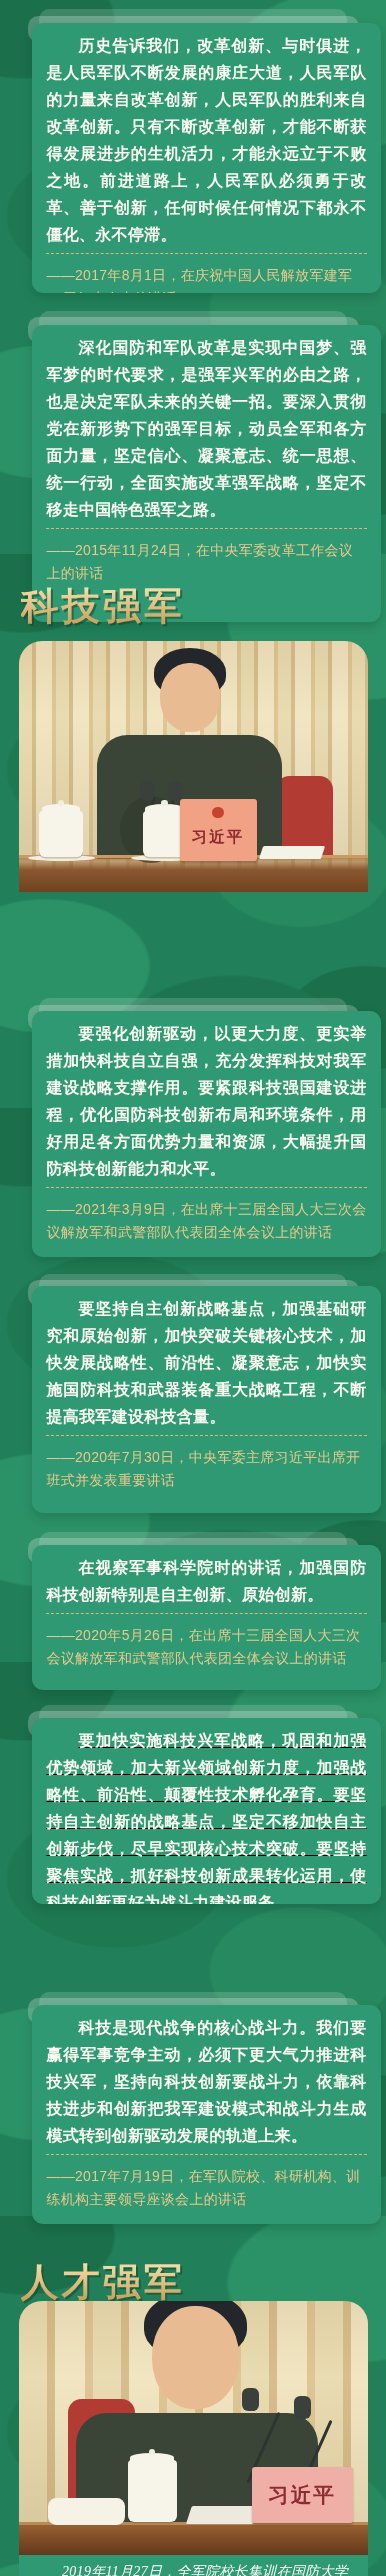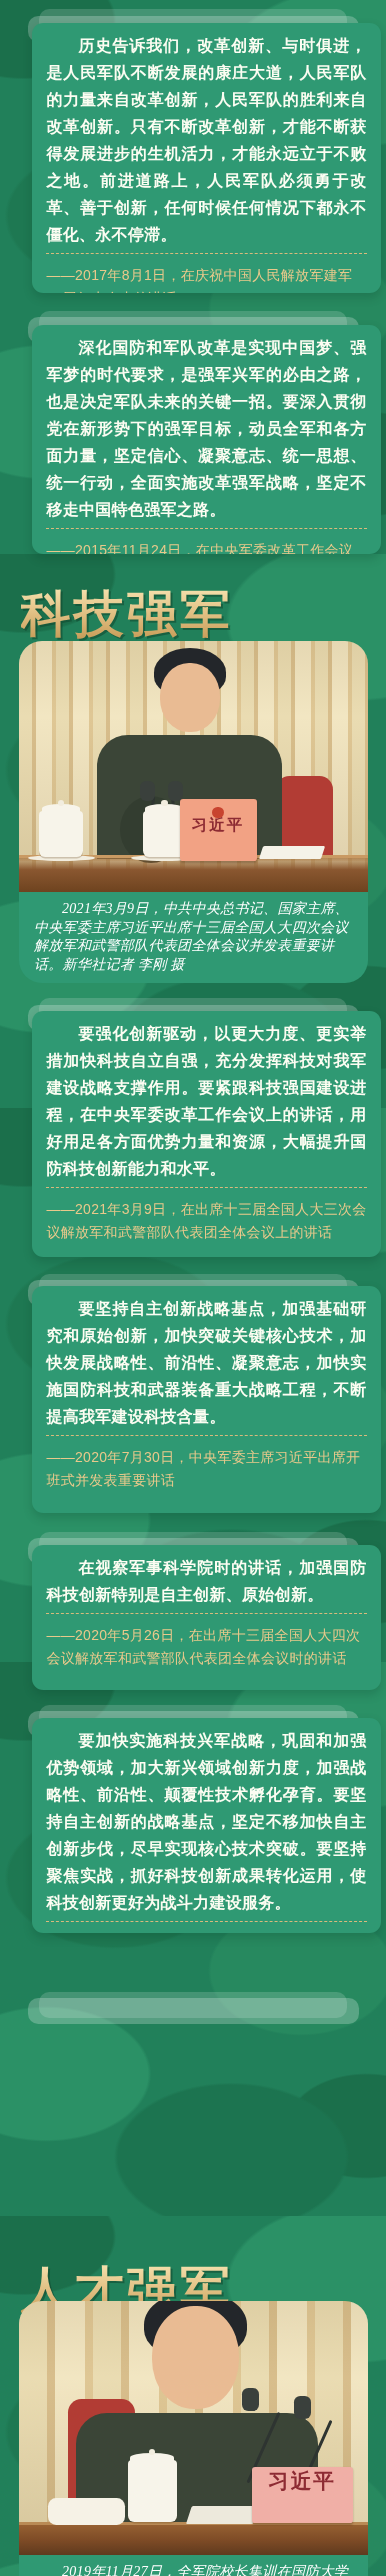--- a/index.html
+++ b/index.html
@@ -33,21 +33,21 @@
     margin:0;color:#FCFDF2;font-size:16px;line-height:27px;font-weight:600;
     text-align:justify;text-indent:2em;letter-spacing:0.3px;
   }
   .divider{border:0;border-top:1.5px dashed #D9BA7C;margin:5.2px 0 9.3px 0;}
   .attr{
     margin:0;color:#E9C98B;font-size:14px;line-height:23px;font-weight:500;
     text-align:left;letter-spacing:0.3px;
   }
   
   .sec-header{
-    position:absolute;left:20.6px;font-size:50px;font-weight:800;letter-spacing:3.1px;
+    position:absolute;left:20.6px;font-size:38px;font-weight:800;letter-spacing:3.1px;
     background:linear-gradient(180deg,#F6E3B0 8%,#E3C387 45%,#C2954F 95%);
     -webkit-background-clip:text;background-clip:text;color:transparent;
     text-shadow:none;
     filter:drop-shadow(2.1px 2.6px 0.5px rgba(16,70,46,.55));
     font-family:"Liberation Sans","DejaVu Sans",sans-serif;
   }
   
   .photo{
     position:absolute;left:18.5px;width:349px;overflow:hidden;
     border-radius:23px 23px 0 0;
@@ -61,21 +61,21 @@
   .suit{position:absolute;background:#3B4537;border-radius:31px 31px 0 0;}
   .suit2{position:absolute;background:#333D30;border-radius:50%;}
   .head{position:absolute;background:#E9BB93;border-radius:48%;}
   .hair{position:absolute;background:#23262A;border-radius:50% 50% 42% 42%;}
   .mic-stem{position:absolute;width:2.6px;background:#2E3431;border-radius:1.5px;}
   .mic-head{position:absolute;background:#3A403C;border:1px solid #23272３;border-radius:6.2px;}
   .cup{position:absolute;background:#F7F4EA;border-radius:4.1px 4.1px 6.2px 6.2px;box-shadow:0 1.5px 0 rgba(90,60,20,.25);}
   .cup .lid{position:absolute;left:6%;right:6%;top:-7.2px;height:9.3px;background:#F7F4EA;border-radius:50% 50% 10% 10%;}
   .cup .knob{position:absolute;left:50%;top:-11.3px;width:6.2px;height:6.2px;margin-left:-3.1px;background:#F2EDDF;border-radius:50%;}
   .saucer{position:absolute;background:#F2EDDF;border-radius:50%;height:6.2px;}
-  .placard{position:absolute;display:flex;align-items:flex-start;justify-content:center;border-radius:3.1px;box-shadow:0 1.5px 2.1px rgba(60,30,10,.3);margin-top:12px;}
+  .placard{position:absolute;display:flex;align-items:center;justify-content:center;border-radius:3.1px;box-shadow:0 1.5px 2.1px rgba(60,30,10,.3);margin-top:12px;}
   .placard .ptext{font-weight:700;color:#8D2B33;letter-spacing:2.1px;font-family:"Liberation Serif","DejaVu Serif",serif;}
   .emblem{position:absolute;border-radius:50%;background:#C8432F;}
   .papers{position:absolute;background:#F5F2E8;transform:skewX(-18deg);border-radius:1.5px;}
   .towel{position:absolute;background:#F6F2E6;border-radius:8.2px;}
   
   .caption{
     position:absolute;left:18.5px;width:349px;background:#2F9973;box-sizing:border-box;
     border-radius:0 0 23px 23px;padding:8.2px 15.5px 0 15.5px;overflow:hidden;
   }
   .caption p{
@@ -91,21 +91,21 @@
   <div class="stack stack-far" style="top:9.3px;left:39px;width:308px;"></div>
   <div class="stack stack-near" style="top:15.5px;left:28px;width:331px;"></div>
   <div class="card" style="top:23px;height:270px;">
     <p class="quote">历史告诉我们，改革创新、与时俱进，是人民军队不断发展的康庄大道，人民军队的力量来自改革创新，人民军队的胜利来自改革创新。只有不断改革创新，才能不断获得发展进步的生机活力，才能永远立于不败之地。前进道路上，人民军队必须勇于改革、善于创新，任何时候任何情况下都永不僵化、永不停滞。</p>
     <hr class="divider">
     <p class="attr">——2017年8月1日，在庆祝中国人民解放军建军90周年大会上的讲话</p>
   </div>
 
   <div class="stack stack-far" style="top:311px;left:39px;width:308px;"></div>
   <div class="stack stack-near" style="top:317px;left:28px;width:331px;"></div>
-  <div class="card" style="top:325px;height:229px;">
+  <div class="card" style="top:325px;height:297px;">
     <p class="quote">深化国防和军队改革是实现中国梦、强军梦的时代要求，是强军兴军的必由之路，也是决定军队未来的关键一招。要深入贯彻党在新形势下的强军目标，动员全军和各方面力量，坚定信心、凝聚意志、统一思想、统一行动，全面实施改革强军战略，坚定不移走中国特色强军之路。</p>
     <hr class="divider">
     <p class="attr">——2015年11月24日，在中央军委改革工作会议上的讲话</p>
   </div>
 
   <div class="sec-header" style="top:581px;">科技强军</div>
 
   <div class="photo" style="top:641px;height:251px;">
     <div class="shade"></div>
     <div class="chair" style="left:257px;top:135px;width:57px;height:82px;"></div>
@@ -129,58 +129,60 @@
         <div class="lid"></div>
         <div class="knob"></div>
       </div>
     <div class="papers" style="left:242px;bottom:33px;width:62px;height:13.4px;"></div>
     <div class="placard" style="left:161px;bottom:31px;width:77px;height:62px;background:#F2A284;">
       <div class="emblem" style="top:8.2px;width:11.3px;height:11.3px;"></div>
       <span class="ptext" style="font-size:15.5px;margin-top:15.5px;">习近平</span>
     </div>
   </div>
 
-  <div class="caption" style="top:892px;height:91px;">
-    <p>2021年3月9日，中共中央总书记、国家主席、中央军委主席习近平出席十三届全国人大四次会议解放军和武警部队代表团全体会议并发表重要讲话。新华社记者 李刚 摄</p>
-  </div>
 
   <div class="stack stack-far" style="top:998px;left:39px;width:308px;"></div>
   <div class="stack stack-near" style="top:1005px;left:28px;width:331px;"></div>
   <div class="card" style="top:1011px;height:246px;">
-    <p class="quote">要强化创新驱动，以更大力度、更实举措加快科技自立自强，充分发挥科技对我军建设战略支撑作用。要紧跟科技强国建设进程，在中央军委改革工作会议上的讲话，用好用足各方面优势力量和资源，大幅提升国防科技创新能力和水平。</p>
+    <p class="quote">要强化创新驱动，以更大力度、更实举措加快科技自立自强，充分发挥科技对我军建设战略支撑作用。要紧跟科技强国建设进程，优化国防科技创新布局和环境条件，用好用足各方面优势力量和资源，大幅提升国防科技创新能力和水平。</p>
     <hr class="divider">
     <p class="attr">——2021年3月9日，在出席十三届全国人大三次会议解放军和武警部队代表团全体会议上的讲话</p>
   </div>
 
   <div class="stack stack-far" style="top:1274px;left:39px;width:308px;"></div>
   <div class="stack stack-near" style="top:1280px;left:28px;width:331px;"></div>
   <div class="card" style="top:1286px;height:227px;">
     <p class="quote">要坚持自主创新战略基点，加强基础研究和原始创新，加快突破关键核心技术，加快发展战略性、前沿性、凝聚意志，加快实施国防科技和武器装备重大战略工程，不断提高我军建设科技含量。</p>
     <hr class="divider">
     <p class="attr">——2020年7月30日，中央军委主席习近平出席开班式并发表重要讲话</p>
   </div>
 
   <div class="stack stack-far" style="top:1532px;left:39px;width:308px;"></div>
   <div class="stack stack-near" style="top:1538px;left:28px;width:331px;"></div>
   <div class="card" style="top:1545px;height:145px;">
     <p class="quote">在视察军事科学院时的讲话，加强国防科技创新特别是自主创新、原始创新。</p>
     <hr class="divider">
-    <p class="attr">——2020年5月26日，在出席十三届全国人大四次会议解放军和武警部队代表团全体会议时的讲话</p>
+    <p class="attr">——2020年5月26日，在出席十三届全国人大三次会议解放军和武警部队代表团全体会议上的讲话</p>
   </div>
 
   <div class="stack stack-far" style="top:1705px;left:39px;width:308px;"></div>
   <div class="stack stack-near" style="top:1711px;left:28px;width:331px;"></div>
-  <div class="card" style="top:1718px;height:215px;">
+  <div class="card" style="top:1718px;height:186px;text-decoration:underline;">
     <p class="quote">要加快实施科技兴军战略，巩固和加强优势领域，加大新兴领域创新力度，加强战略性、前沿性、颠覆性技术孵化孕育。要坚持自主创新的战略基点，坚定不移加快自主创新步伐，尽早实现核心技术突破。要坚持聚焦实战，抓好科技创新成果转化运用，使科技创新更好为战斗力建设服务。</p>
     <hr class="divider">
     <p class="attr">——2018年5月16日，加强基础研究和原始创新</p>
   </div>
 
   <div class="stack stack-far" style="top:1992px;left:39px;width:308px;"></div>
   <div class="stack stack-near" style="top:1998px;left:28px;width:331px;"></div>
+  <div class="card" style="top:2005px;height:219px;">
+    <p class="quote">科技是现代战争的核心战斗力。我们要赢得军事竞争主动，必须下更大气力推进科技兴军，坚持向科技创新要战斗力，依靠科技进步和创新把我军建设模式和战斗力生成模式转到创新驱动发展的轨道上来。</p>
+    <hr class="divider">
+    <p class="attr">——2017年7月19日，在军队院校、科研机构、训练机构主要领导座谈会上的讲话</p>
+  </div>
 
   <div class="sec-header" style="top:2257px;">人才强军</div>
 
   <div class="photo" style="top:2301px;height:254px;background:repeating-linear-gradient(90deg,#EADCB2 0 28px,#D8BE8C 28px 36px,#F2E6C2 36px 66px,#DFC795 66px 74px);">
     <div class="shade"></div>
     <div class="chair" style="left:49px;top:98px;width:67px;height:103px;"></div>
     <div class="hair" style="left:125px;top:-10.3px;width:103px;height:67px;"></div>
     <div class="head" style="left:133px;top:5.2px;width:87px;height:103px;"></div>
     <div class="suit" style="left:57px;top:112px;width:242px;height:118px;"></div>
     <div class="mic-stem" style="left:243px;top:108px;height:77px;transform:rotate(24deg);"></div>

